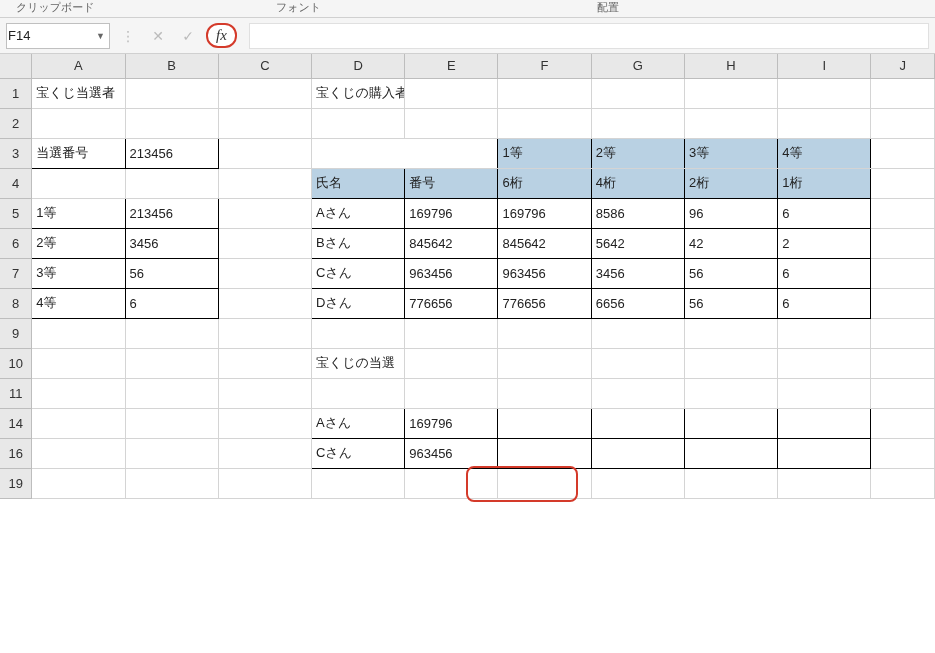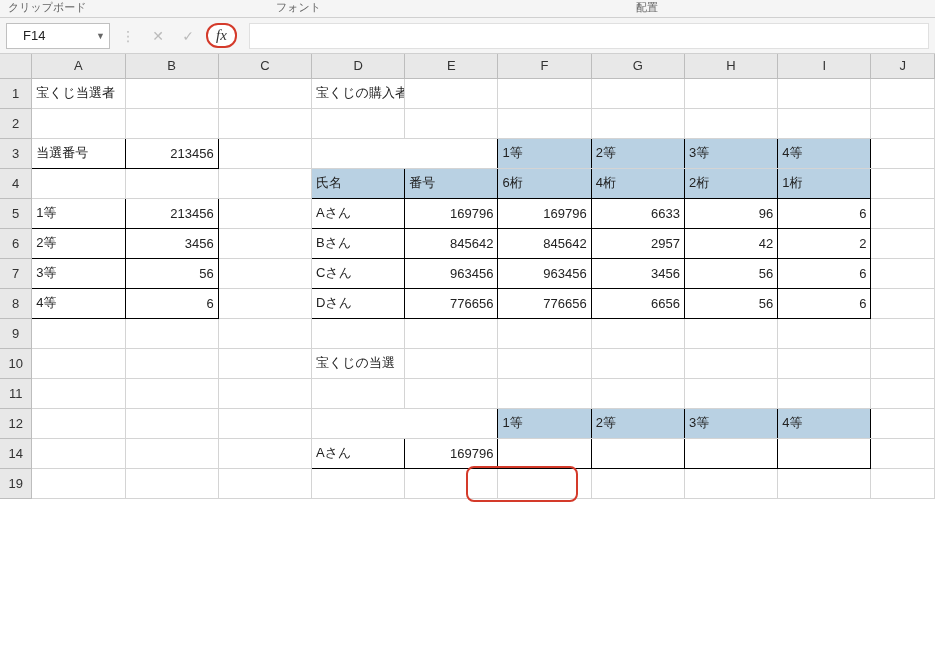--- a/index.html
+++ b/index.html
@@ -32,21 +32,21 @@
     padding: 4px 6px;
     gap: 6px;
   }
   .name-box {
     width: 104px;
     height: 26px;
     background: #fff;
     border: 1px solid #c0c0c0;
     display: flex;
     align-items: center;
-    padding: 0 16px;
+    padding: 0 1px;
     font-size: 13px;
     position: relative;
   }
   .name-box .dd {
     position: absolute; right: 4px; top: 50%; transform: translateY(-50%);
     font-size: 9px; color: #666;
   }
   .fb-btn {
     width: 24px; height: 24px;
     display: flex; align-items: center; justify-content: center;
@@ -112,21 +112,21 @@
   .corner {
     width: 30px;
     background: #e8e8e8 !important;
     border-right: 1px solid #bdbdbd;
     border-bottom: 1px solid #bdbdbd;
   }
   .col-A, .col-B, .col-C { width: 88px; }
   .col-D, .col-E, .col-F, .col-G, .col-H, .col-I { width: 88px; }
   .col-J { width: 60px; }
   .t-left { text-align: left; padding-left: 6px; }
-  .t-right { text-align: right; padding-right: 6px; }
+  .t-right { padding-right: 6px; }
   
   .bt { border-top: 1px solid #000 !important; }
   .bb { border-bottom: 1px solid #000 !important; }
   .bl { border-left: 1px solid #000 !important; }
   .br { border-right: 1px solid #000 !important; }
   .hdr-blue { background: #b9d1e3 !important; }
   .diag {
     background: #b9d1e3;
     background-image: linear-gradient(to top right, transparent calc(50% - 0.5px), #000 calc(50% - 0.5px), #000 calc(50% + 0.5px), transparent calc(50% + 0.5px));
   }
@@ -134,23 +134,23 @@
     position: absolute;
     border: 2px solid #d43a2a;
     border-radius: 8px;
     pointer-events: none;
   }
 </style>
 </head>
 <body>
 
 <div class="ribbon-frag">
-  <span style="left:8px">クリップボード</span>
+  <span style="left:16px">クリップボード</span>
   <span style="left:276px">フォント</span>
-  <span style="left:636px">配置</span>
+  <span style="left:597px">配置</span>
 </div>
 
 <div class="formula-bar">
   <div class="name-box">
     <span>F14</span>
     <span class="dd">▼</span>
   </div>
   <div class="fb-btn dim">⋮</div>
   <div class="fb-btn dim">✕</div>
   <div class="fb-btn dim">✓</div>
@@ -241,34 +241,34 @@
           <td></td>
         </tr>
         <tr>
           <th>5</th>
           <td class="t-left bl br bt bb">1等</td>
           <td class="t-right br bt bb">213456</td>
           <td></td>
           <td class="t-left bl br bb">Aさん</td>
           <td class="t-right br bb">169796</td>
           <td class="t-right br bb">169796</td>
-          <td class="t-right br bb">6633</td>
+          <td class="t-right br bb">8586</td>
           <td class="t-right br bb">96</td>
           <td class="t-right br bb">6</td>
           <td></td>
         </tr>
         <tr>
           <th>6</th>
           <td class="t-left bl br bb">2等</td>
           <td class="t-right br bb">3456</td>
           <td></td>
           <td class="t-left bl br bb">Bさん</td>
           <td class="t-right br bb">845642</td>
           <td class="t-right br bb">845642</td>
-          <td class="t-right br bb">2957</td>
+          <td class="t-right br bb">5642</td>
           <td class="t-right br bb">42</td>
           <td class="t-right br bb">2</td>
           <td></td>
         </tr>
         <tr>
           <th>7</th>
           <td class="t-left bl br bb">3等</td>
           <td class="t-right br bb">56</td>
           <td></td>
           <td class="t-left bl br bb">Cさん</td>
@@ -325,38 +325,39 @@
           <td></td>
           <td></td>
           <td></td>
           <td></td>
           <td></td>
           <td></td>
           <td></td>
           <td></td>
         </tr>
         <tr>
-          <th>12</th>
-          <td></td>
-          <td></td>
-          <td></td>
-          <td colspan="2" class="diag bt bl br"></td>
-          <td class="t-left hdr-blue bt br">1等</td>
-          <td class="t-left hdr-blue bt br">2等</td>
-          <td class="t-left hdr-blue bt br">3等</td>
-          <td class="t-left hdr-blue bt br">4等</td>
-          <td></td>
-        </tr>
-        <tr>
           <th>14</th>
           <td></td>
           <td></td>
           <td></td>
           <td class="t-left bl br bb">Aさん</td>
           <td class="t-right br bb">169796</td>
+          <td class="br bb"></td>
+          <td class="br bb"></td>
+          <td class="br bb"></td>
+          <td class="br bb"></td>
+          <td></td>
+        </tr>
+        <tr>
+          <th>16</th>
+          <td></td>
+          <td></td>
+          <td></td>
+          <td class="t-left bl br bb">Cさん</td>
+          <td class="t-right br bb">963456</td>
           <td class="br bb"></td>
           <td class="br bb"></td>
           <td class="br bb"></td>
           <td class="br bb"></td>
           <td></td>
         </tr>
         <tr>
           <th>19</th>
           <td></td>
           <td></td>

